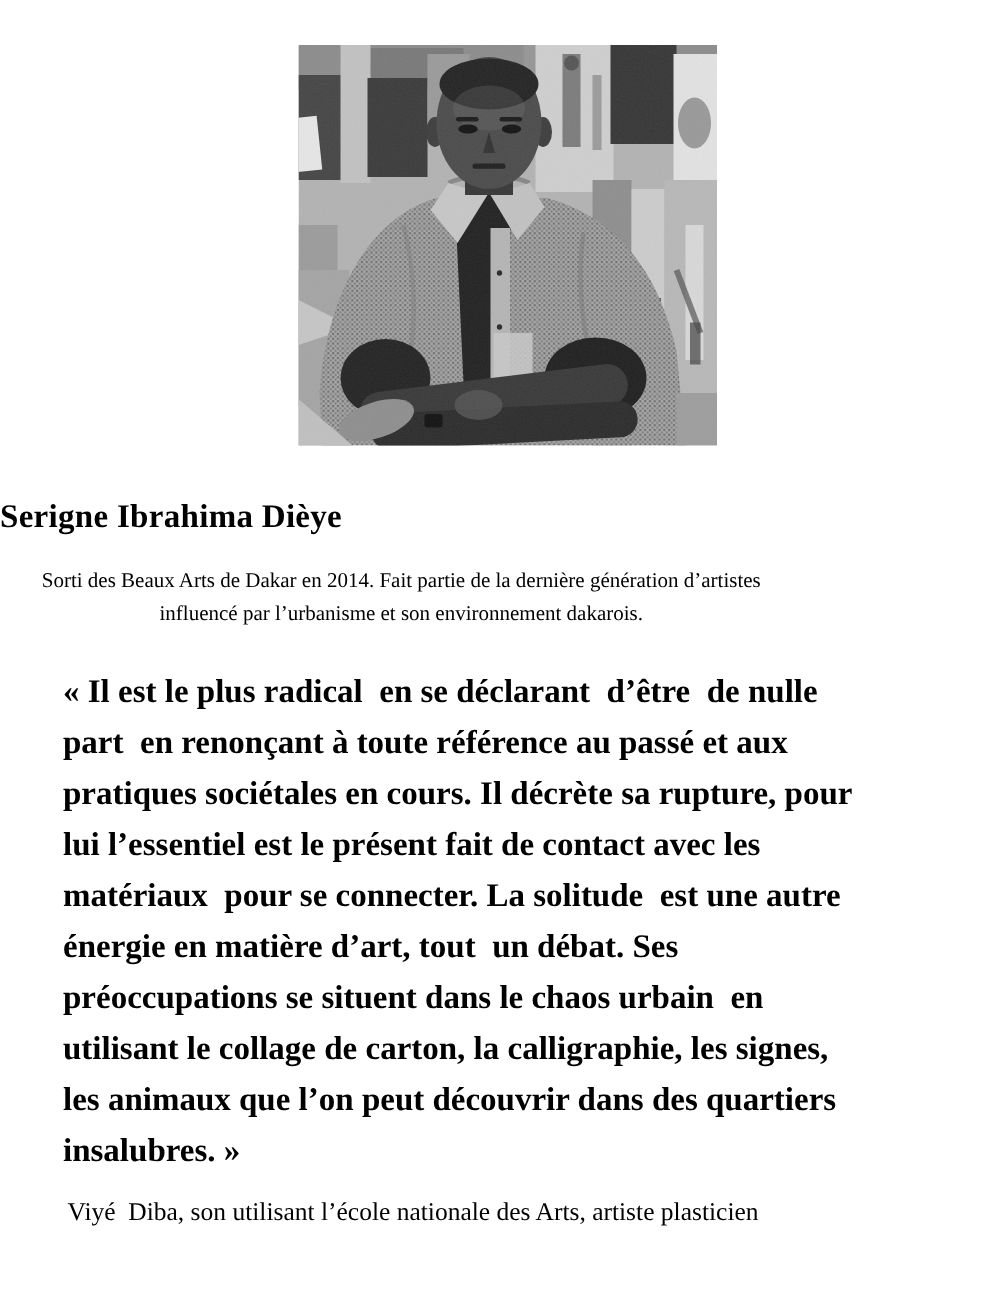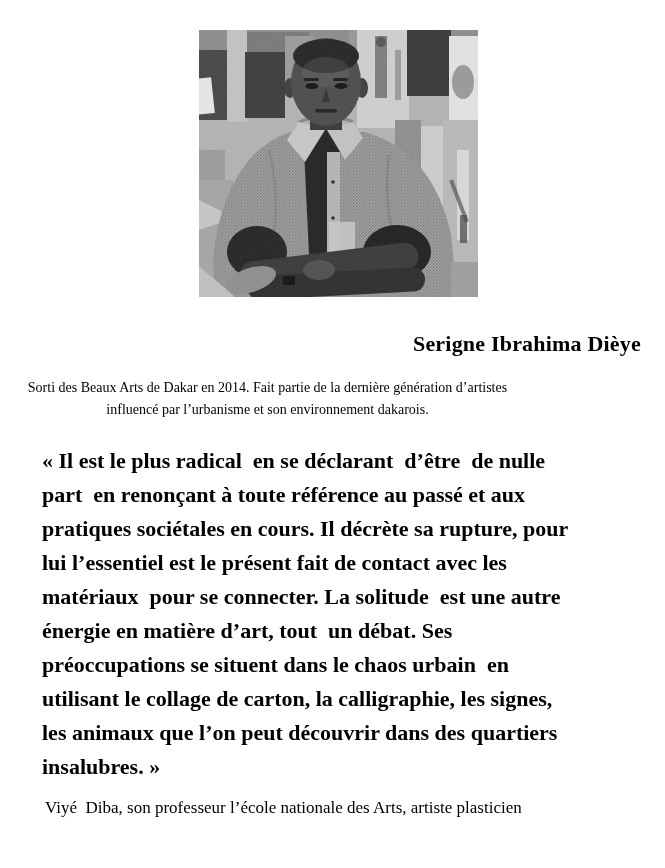--- a/index.html
+++ b/index.html
@@ -21,21 +21,21 @@
     top: 30px;
     width: 279px;
     height: 267px;
   }
   .photo svg { display: block; }
   .title {
     position: absolute;
     top: 330px;
     left: 0;
     width: 641px;
-    text-align: right;
+    text-align: left;
     font-weight: bold;
     font-size: 22px;
     line-height: 27px;
     letter-spacing: 0.2px;
     white-space: pre-wrap;
   }
   .intro {
     position: absolute;
     top: 377px;
     left: 0;
@@ -171,13 +171,13 @@
 part  en renonçant à toute référence au passé et aux
 pratiques sociétales en cours. Il décrète sa rupture, pour
 lui l’essentiel est le présent fait de contact avec les
 matériaux  pour se connecter. La solitude  est une autre
 énergie en matière d’art, tout  un débat. Ses
 préoccupations se situent dans le chaos urbain  en
 utilisant le collage de carton, la calligraphie, les signes,
 les animaux que l’on peut découvrir dans des quartiers
 insalubres. »</p>
 
-<p class="attribution" style="margin:0;">Viyé  Diba, son professeur l’école nationale des Arts, artiste plasticien</p>
+<p class="attribution" style="margin:0;">Viyé  Diba, son utilisant l’école nationale des Arts, artiste plasticien</p>
 
 </body></html>

